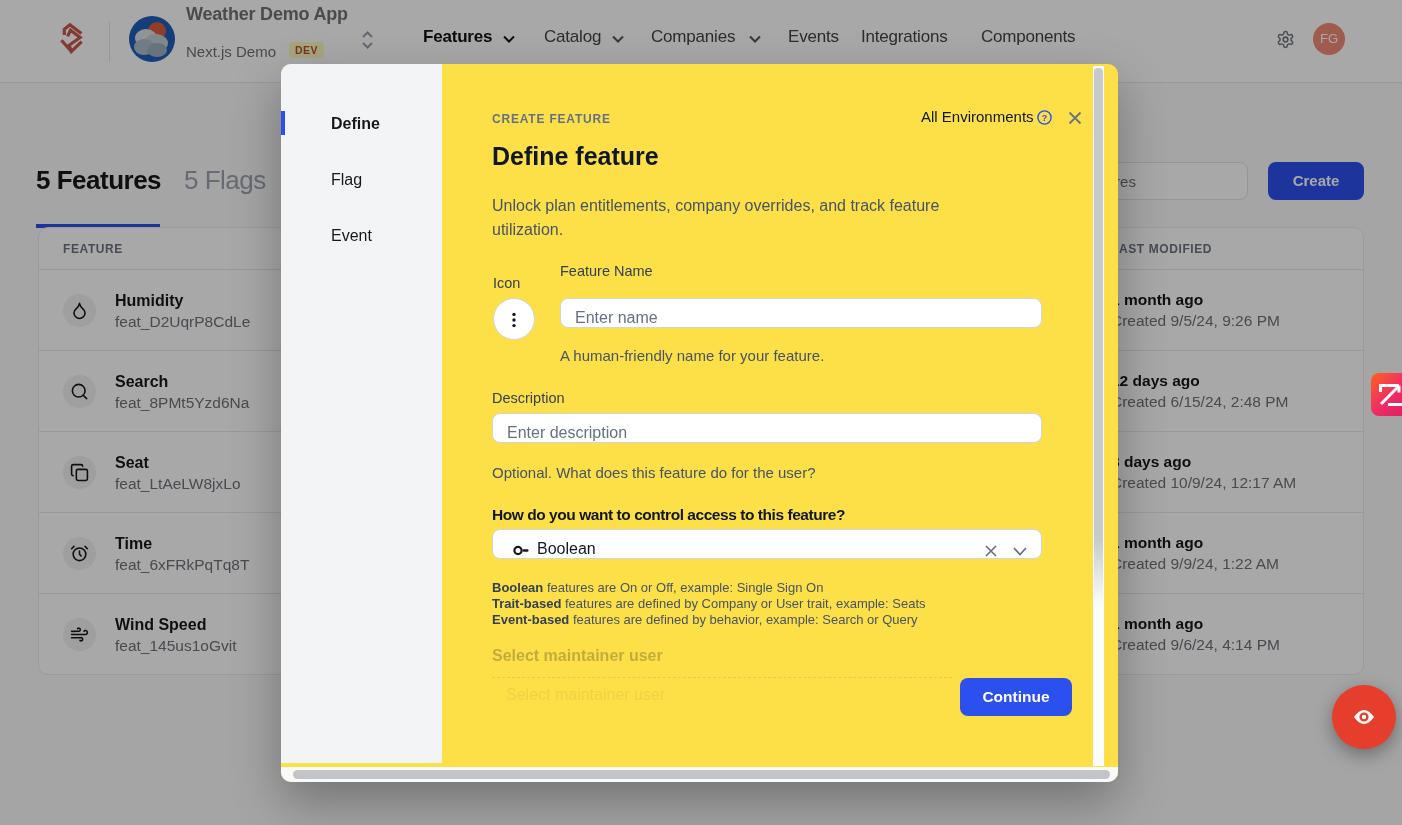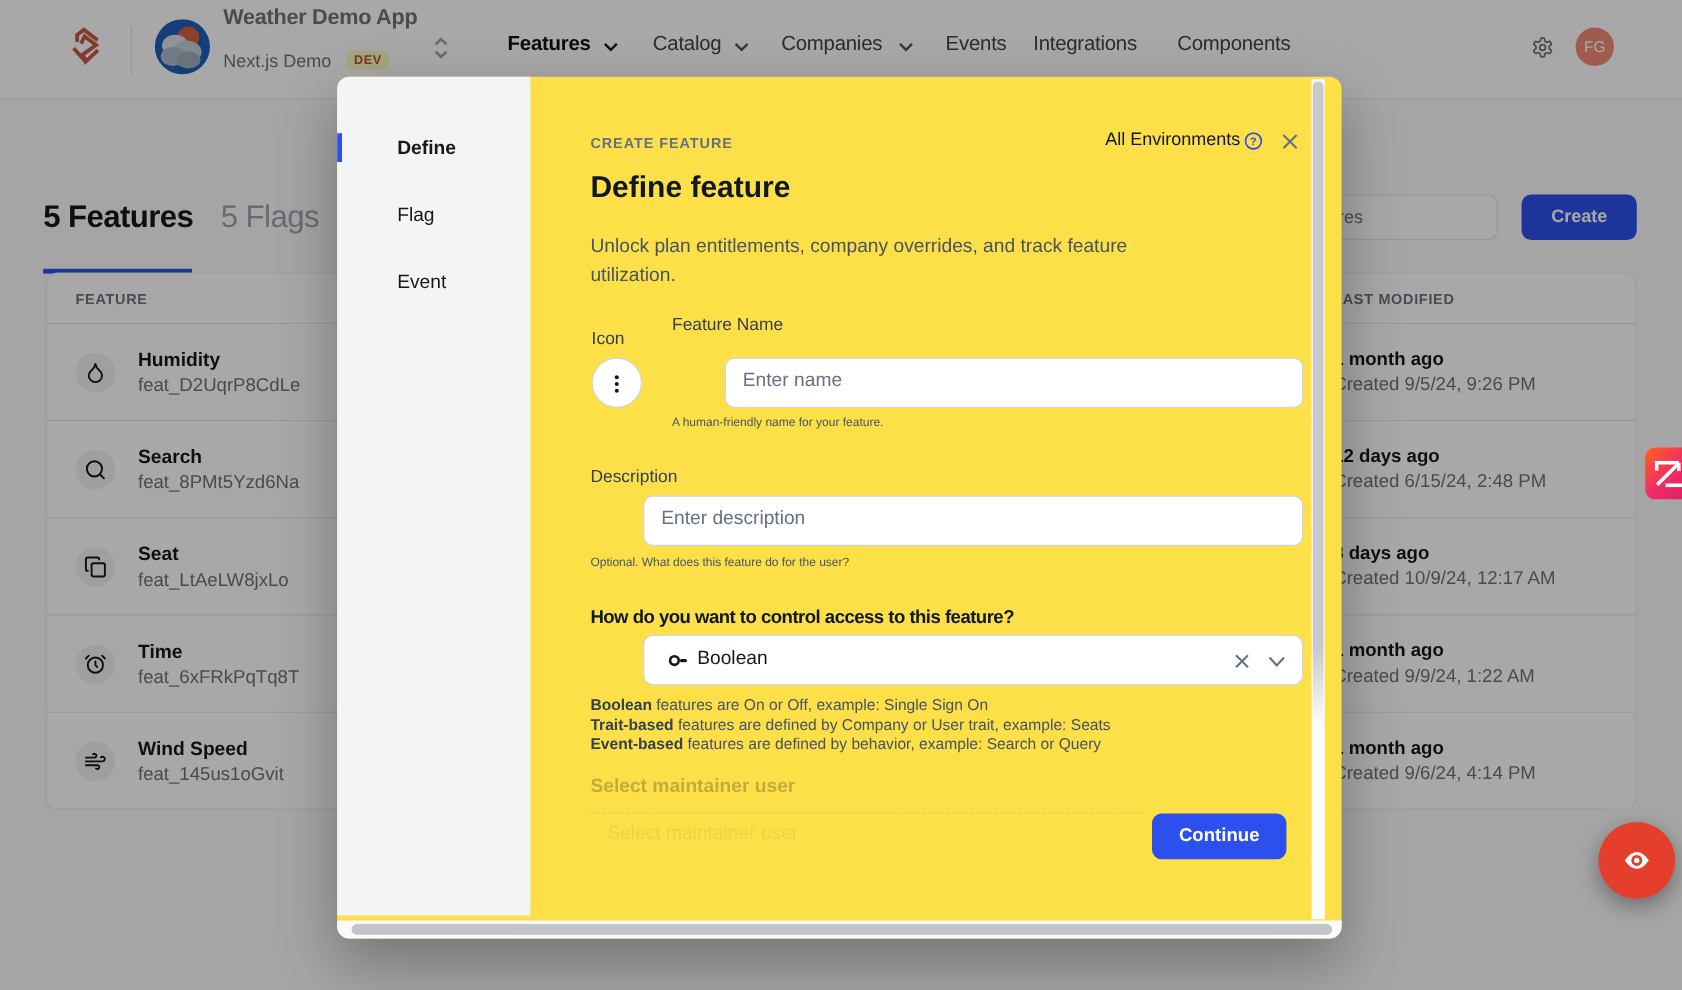--- a/index.html
+++ b/index.html
@@ -43,23 +43,23 @@
 #modal { position:absolute; left:281px; top:64px; width:837px; height:718px; background:#fde047; border-radius:10px; box-shadow:0 20px 50px rgba(0,0,0,0.3); }
 #msidebar { position:absolute; left:0; top:0; width:161px; height:699px; background:#f3f4f6; border-radius:10px 0 0 0; }
 #mactive { position:absolute; left:0; top:47px; width:4px; height:24px; background:#2b50ed; }
 .mstep { position:absolute; left:50px; font-size:16px; color:#18181b; }
 #mkicker { position:absolute; left:211px; top:48px; font-size:12px; font-weight:700; letter-spacing:0.8px; color:#667085; }
 #mallenv { position:absolute; left:640px; top:44px; font-size:15px; color:#101828; }
 #mtitle { position:absolute; left:211px; top:78px; font-size:25px; font-weight:700; color:#101828; }
 #mdesc { position:absolute; left:211px; top:130px; width:500px; font-size:16px; line-height:24px; color:#475467; }
 .mlabel { position:absolute; font-size:14.5px; color:#344054; }
 #iconbtn { position:absolute; left:212px; top:234px; width:42px; height:42px; border:1px solid #d0d5dd; border-radius:50%; background:#fff; }
-.minput { position:absolute; height:42px; border:1px solid #d0d5dd; border-radius:8px; background:#fff;margin-left:44px; }
+.minput { position:absolute; height:30px; border:1px solid #d0d5dd; border-radius:8px; background:#fff; }
 .mph { position:absolute; top:10px; left:14px; font-size:16px; color:#667085; }
-.mhelp { position:absolute; font-size:10px; color:#475467; }
+.mhelp { position:absolute; font-size:15px; color:#475467; }
 #mquestion { position:absolute; left:211px; top:442px; font-size:15.5px; font-weight:700; color:#101828; letter-spacing:-0.45px; }
 #mselhelp { position:absolute; left:211px; top:516px; font-size:13px; line-height:16.2px; color:#475467; }
 #mselhelp b { color:#344054; }
 #mmaint { position:absolute; left:211px; top:583px; font-size:16px; font-weight:700; color:rgba(16,24,40,0.26); }
 #mmaintbox { position:absolute; left:211px; top:613px; width:460px; height:30px; border-top:1px dashed rgba(120,130,150,0.22); }
 #mmainttxt { position:absolute; left:225px; top:622px; font-size:16px; color:rgba(16,24,40,0.07); }
 #mcontinue { position:absolute; left:679px; top:614px; width:112px; height:38px; background:#2b50ed; border-radius:8px; color:#fff; font-size:15.5px; font-weight:700; text-align:center; line-height:38px; }
 
 #vtrack { position:absolute; right:14px; top:2px; width:11px; height:700px; background:#fcfcfc;}
 #vthumb { position:absolute; right:15px; top:4px; width:9px; height:536px; border-radius:4px; background:linear-gradient(to bottom, #c9cacd 88%, rgba(201,202,205,0)); }

